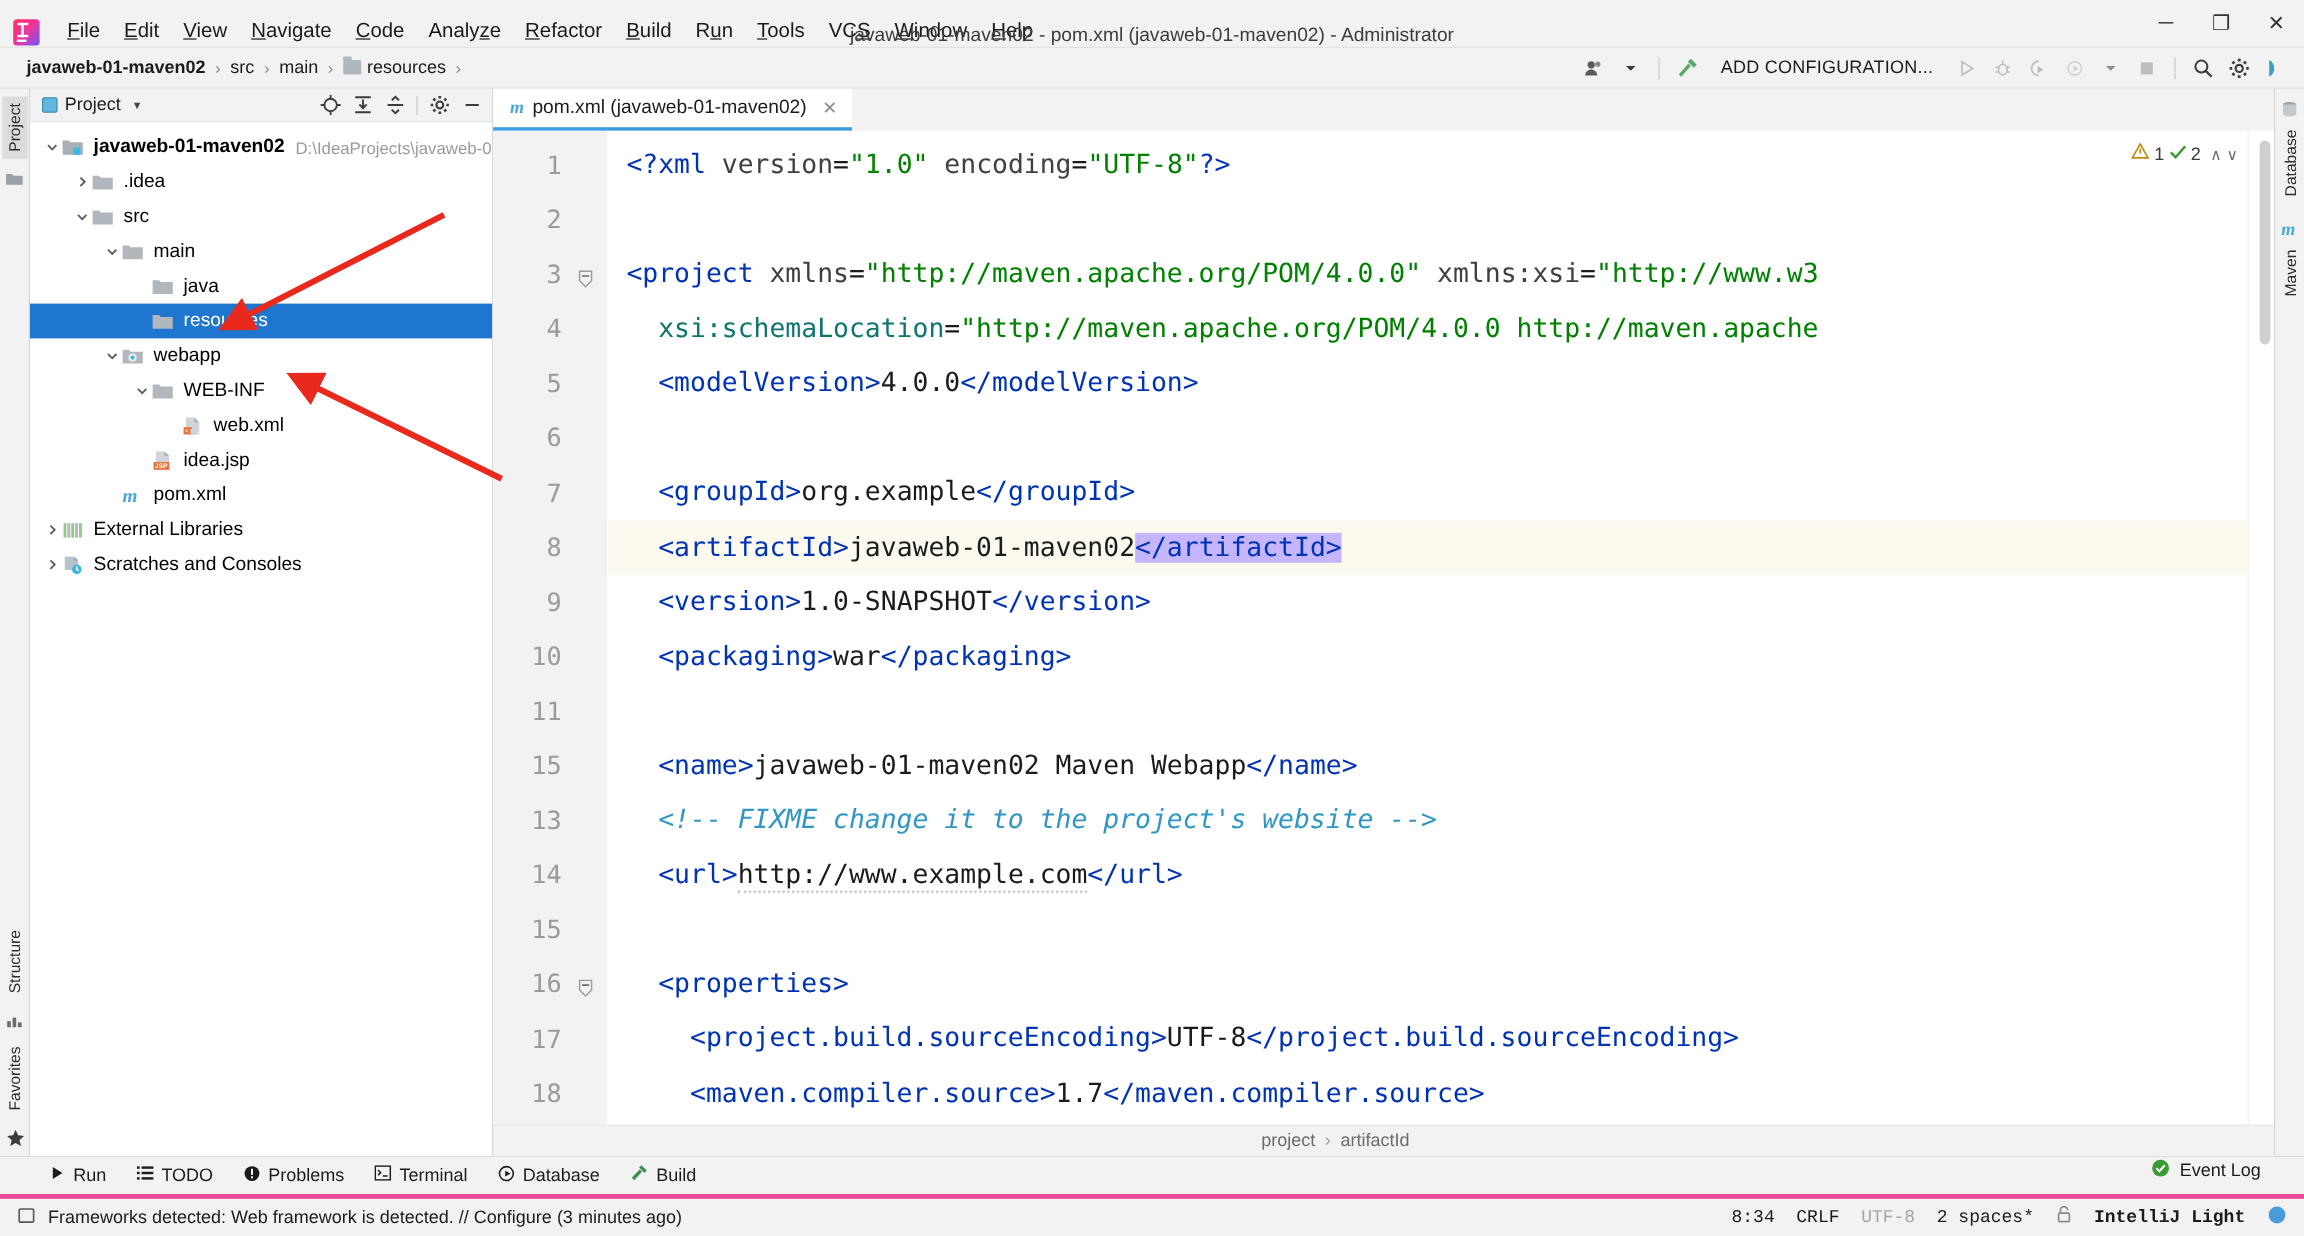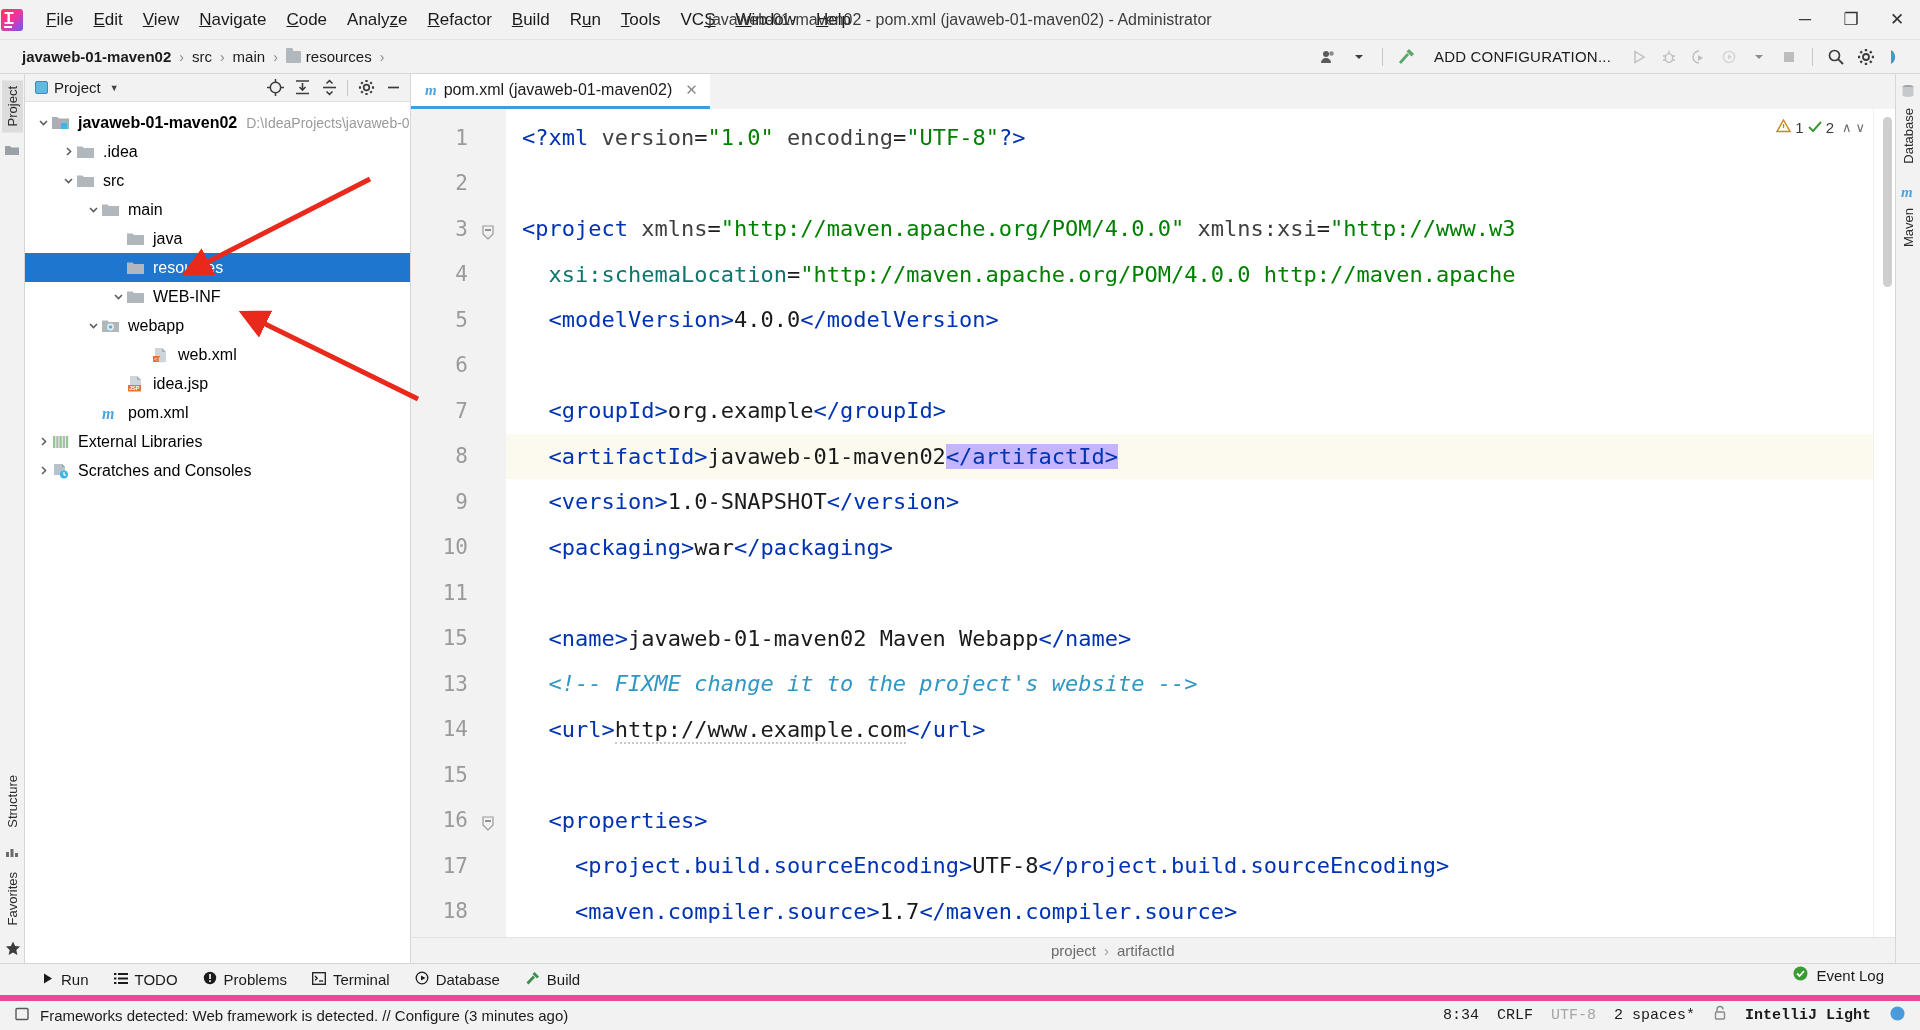--- a/index.html
+++ b/index.html
@@ -7,22 +7,22 @@
     width: 1920px; height: 1030px;
     overflow: hidden;
     font-family: "Liberation Sans", sans-serif;
     background: #f2f2f2;
     color: #000;
   }
   .app { width:1920px; height:1030px; display:flex; flex-direction:column; background:#f2f2f2; position:relative; }
 
   
   .menubar {
-    height: 40px; background:#f2f2f2; display:flex; align-items:center;
-    position:relative; flex:none;
+    height: 40px; background:#f2f2f2; display:flex; align-items:flex-end;
+    padding-left: 10px; position:relative; flex:none;
     border-bottom: 1px solid #e3e3e3;
   }
   .ij-logo { width:24px; height:24px; margin-right:12px; position:relative; flex:none; }
   .menu-item {
     font-size: 17px; color:#1a1a1a; padding: 3px 10px; cursor:default; white-space:nowrap;
     font-family:"Liberation Sans", sans-serif;
   }
   .menu-item u { text-decoration: underline; }
   .win-title {
     position:absolute; left:0; right:0; text-align:center;
@@ -132,21 +132,21 @@
             font-size:15px; color:#6b6b6b; border-top:1px solid #e2e2e2; flex:none; gap:8px;}
   .bcrumb .sep { color:#9a9a9a; }
 
   
   .btoolbar { height:32px; background:#f2f2f2; display:flex; align-items:center; gap:3px;
               padding-left:30px; border-top:1px solid #d6d6d6; flex:none; }
   .btw { display:flex; align-items:center; gap:7px; padding:3px 11px; font-size:15px; color:#1b1b1b; cursor:default; }
 
   
   .statusbar { height:35px; background:#f2f2f2; display:flex; align-items:center; padding:0 14px;
-               font-size:15px; color:#1b1b1b; border-top:6px solid #ec4899; flex:none; }
+               font-size:15px; color:#1b1b1b; border-top:4px solid #ec4899; flex:none; }
   .st-right { margin-left:auto; display:flex; align-items:center; gap:18px;font-family:Liberation Mono, monospace; }
   .st-dim { color:#a5a5a5; }
   .st-item { cursor:default; }
 
   
   .right-rail { width:25px; background:#f2f2f2; border-left:1px solid #d6d6d6; flex:none;
                 display:flex; flex-direction:column; align-items:center; padding-top:6px; gap:4px;}
 
   
   .annot { position:absolute; inset:0; pointer-events:none; z-index:20; }
@@ -427,44 +427,44 @@
           </div>
           <div class="node selected">
             <span style="display:inline-block;width:85px;flex:none;"></span>
             <span class="arrow"></span>
             <span class="ico"><svg width="18" height="16" viewBox="0 0 18 16">
                 <path d="M0 2.5h5.5l1.4 1.6H17V14H0z" fill="#b0b8bd"></path>
               </svg></span>
             <span class="nlabel">resources</span>
           </div>
           <div class="node">
+            <span style="display:inline-block;width:60px;flex:none;"></span>
+            <span class="arrow">
+              <svg width="11" height="11" viewBox="0 0 11 11">
+                <path d="M2 4l3.5 3.6L9 4" fill="none" stroke="#5a5a5a" stroke-width="1.5"></path>
+              </svg>
+            </span>
+            <span class="ico"><svg width="18" height="16" viewBox="0 0 18 16">
+                <path d="M0 2.5h5.5l1.4 1.6H17V14H0z" fill="#b0b8bd"></path>
+                <circle cx="8.5" cy="9" r="3.4" fill="#e9edef"></circle>
+                <circle cx="8.5" cy="9" r="1.7" fill="#3bb8e8"></circle>
+              </svg></span>
+            <span class="nlabel">webapp</span>
+          </div>
+          <div class="node">
             <span style="display:inline-block;width:85px;flex:none;"></span>
             <span class="arrow">
               <svg width="11" height="11" viewBox="0 0 11 11">
                 <path d="M2 4l3.5 3.6L9 4" fill="none" stroke="#5a5a5a" stroke-width="1.5"></path>
               </svg>
             </span>
             <span class="ico"><svg width="18" height="16" viewBox="0 0 18 16">
                 <path d="M0 2.5h5.5l1.4 1.6H17V14H0z" fill="#b0b8bd"></path>
               </svg></span>
             <span class="nlabel">WEB-INF</span>
-          </div>
-          <div class="node">
-            <span style="display:inline-block;width:60px;flex:none;"></span>
-            <span class="arrow">
-              <svg width="11" height="11" viewBox="0 0 11 11">
-                <path d="M2 4l3.5 3.6L9 4" fill="none" stroke="#5a5a5a" stroke-width="1.5"></path>
-              </svg>
-            </span>
-            <span class="ico"><svg width="18" height="16" viewBox="0 0 18 16">
-                <path d="M0 2.5h5.5l1.4 1.6H17V14H0z" fill="#b0b8bd"></path>
-                <circle cx="8.5" cy="9" r="3.4" fill="#e9edef"></circle>
-                <circle cx="8.5" cy="9" r="1.7" fill="#3bb8e8"></circle>
-              </svg></span>
-            <span class="nlabel">webapp</span>
           </div>
           <div class="node">
             <span style="display:inline-block;width:110px;flex:none;"></span>
             <span class="arrow"></span>
             <span class="ico"><svg width="18" height="16" viewBox="0 0 18 16">
                 <path d="M3 1h7l4 4v10H3z" fill="#cfd6db"></path>
                 <path d="M10 1l4 4h-4z" fill="#aab2b8"></path>
                 <rect x="1" y="9" width="7" height="6" fill="#e8703a"></rect>
                 <text x="2" y="14" font-size="6" fill="#fff" font-family="sans-serif">&lt;</text>
                 <circle cx="9.5" cy="12.5" r="3" fill="#cdd4d9"></circle>

